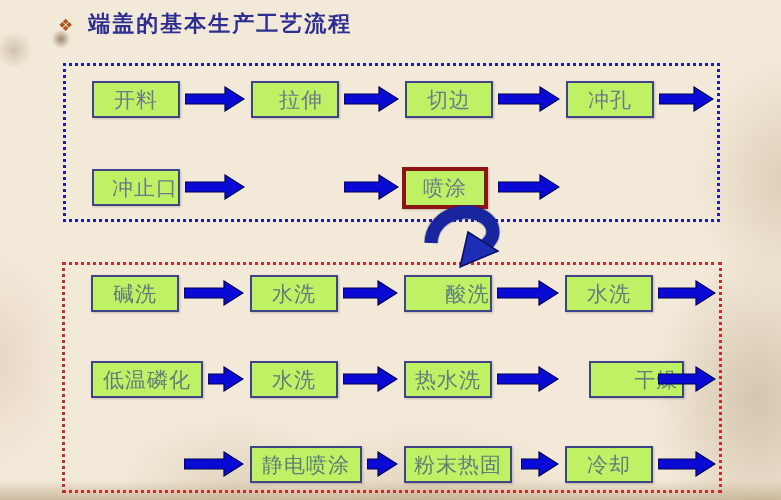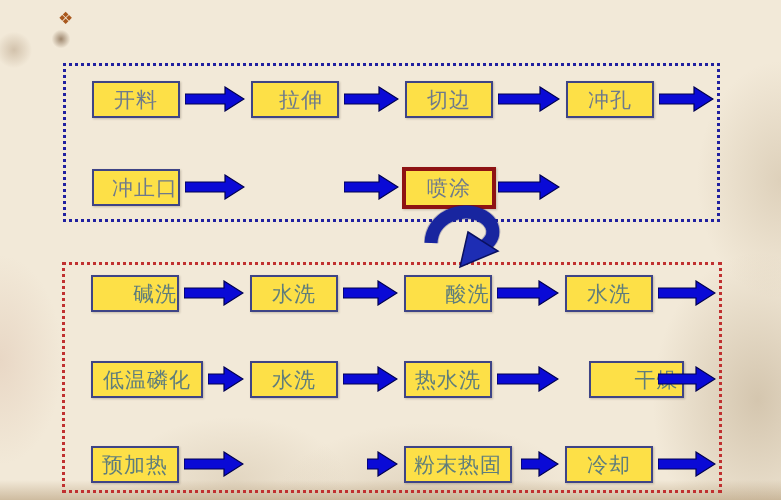--- a/index.html
+++ b/index.html
@@ -15,35 +15,36 @@
       radial-gradient(ellipse 220px 110px at 55% 100%, rgba(182,160,128,0.30), rgba(182,160,128,0) 70%),
       radial-gradient(ellipse 90px 150px at 0% 72%, rgba(198,152,130,0.22), rgba(198,152,130,0) 70%),
       radial-gradient(ellipse 160px 90px at 30% 96%, rgba(180,158,126,0.25), rgba(180,158,126,0) 70%),
       linear-gradient(to bottom, rgba(226,210,184,0) 96%, rgba(200,180,150,0.85) 100%);
   }
   .title{position:absolute;left:58px;top:9px;display:flex;align-items:center;white-space:nowrap;}
   .bullet{font-size:17px;line-height:1;margin-right:15px;transform:translateY(1px);}
   .title-text{font-size:22px;font-weight:bold;letter-spacing:2px;}
   .section{position:absolute;border:3px dotted #2020a0;box-sizing:border-box;}
   .pbox{
-    position:absolute;background:#fde047;border:2px solid #3e4486;box-sizing:border-box;
+    position:absolute;background:#bef264;border:2px solid #3e4486;box-sizing:border-box;
     display:flex;align-items:center;justify-content:center;
     font-size:21px;letter-spacing:1px;
     box-shadow:1px 1px 2px rgba(60,50,30,0.25);
   }
   .pbox.highlight{border:4px solid #8e1313;}
   .arrow{position:absolute;height:26px;}
   .arrow svg{display:block;}
   .connector{position:absolute;left:424px;top:205px;z-index:5;}
 </style>
 </head>
 <body>
 
 <div class="title">
   <span class="bullet" style="color: rgb(169, 88, 29);">❖</span>
+  <span class="title-text" style="color: rgb(46, 46, 144);">端盖的基本生产工艺流程</span>
 </div>
 
 <div id="diagram">
     <div class="section" style="left: 63px; top: 63px; width: 657px; height: 159px; border-color: rgb(32, 32, 160);">
       <div class="pbox" style="left: 26px; top: 15px; width: 88px; height: 37px; color: rgb(110, 122, 140);">
         <span>开料</span>
       </div>
       <div class="pbox" style="left: 185px; top: 15px; width: 88px; height: 37px; color: rgb(110, 122, 140); padding-left: 12px;">
         <span>拉伸</span>
       </div>
@@ -69,41 +70,41 @@
         </svg>
       </div>
       <div class="arrow" style="left: 593px; top: 20px; width: 55px;">
         <svg width="55" height="26" viewBox="0 0 55 26">
           <polygon points="0,8 35,8 35,1 54,13 35,25 35,18 0,18" fill="#0a0ad6" stroke="#000050" stroke-width="1.2"></polygon>
         </svg>
       </div>
       <div class="pbox" style="left: 26px; top: 103px; width: 88px; height: 37px; color: rgb(110, 122, 140); justify-content: flex-end;">
         <span>冲止口</span>
       </div>
-      <div class="pbox highlight" style="left: 336px; top: 101px; width: 94px; height: 42px; color: rgb(110, 122, 140);">
+      <div class="pbox highlight" style="left: 336px; top: 101px; width: 86px; height: 42px; color: rgb(110, 122, 140);">
         <span>喷涂</span>
       </div>
       <div class="arrow" style="left: 119px; top: 108px; width: 60px;">
         <svg width="60" height="26" viewBox="0 0 60 26">
           <polygon points="0,8 40,8 40,1 59,13 40,25 40,18 0,18" fill="#0a0ad6" stroke="#000050" stroke-width="1.2"></polygon>
         </svg>
       </div>
       <div class="arrow" style="left: 278px; top: 108px; width: 55px;">
         <svg width="55" height="26" viewBox="0 0 55 26">
           <polygon points="0,8 35,8 35,1 54,13 35,25 35,18 0,18" fill="#0a0ad6" stroke="#000050" stroke-width="1.2"></polygon>
         </svg>
       </div>
       <div class="arrow" style="left: 432px; top: 108px; width: 62px;">
         <svg width="62" height="26" viewBox="0 0 62 26">
           <polygon points="0,8 42,8 42,1 61,13 42,25 42,18 0,18" fill="#0a0ad6" stroke="#000050" stroke-width="1.2"></polygon>
         </svg>
       </div>
     </div>
     <div class="section" style="left: 62px; top: 262px; width: 660px; height: 231px; border-color: rgb(192, 48, 48);">
-      <div class="pbox" style="left: 26px; top: 10px; width: 88px; height: 37px; color: rgb(95, 125, 124); justify-content: flex-end;">
+      <div class="pbox" style="left: 26px; top: 10px; width: 88px; height: 37px; color: rgb(95, 125, 124);">
         <span>碱洗</span>
       </div>
       <div class="pbox" style="left: 185px; top: 10px; width: 88px; height: 37px; color: rgb(95, 125, 124);">
         <span>水洗</span>
       </div>
       <div class="pbox" style="left: 339px; top: 10px; width: 88px; height: 37px; color: rgb(95, 125, 124); padding-left: 39px;">
         <span>酸洗</span>
       </div>
       <div class="pbox" style="left: 500px; top: 10px; width: 88px; height: 37px; color: rgb(95, 125, 124);">
         <span>水洗</span>
@@ -153,22 +154,22 @@
       <div class="arrow" style="left: 432px; top: 101px; width: 62px;">
         <svg width="62" height="26" viewBox="0 0 62 26">
           <polygon points="0,8 42,8 42,1 61,13 42,25 42,18 0,18" fill="#0a0ad6" stroke="#000050" stroke-width="1.2"></polygon>
         </svg>
       </div>
       <div class="arrow" style="left: 593px; top: 101px; width: 58px;">
         <svg width="58" height="26" viewBox="0 0 58 26">
           <polygon points="0,8 38,8 38,1 57,13 38,25 38,18 0,18" fill="#0a0ad6" stroke="#000050" stroke-width="1.2"></polygon>
         </svg>
       </div>
-      <div class="pbox" style="left: 26px; top: 181px; width: 88px; height: 37px; color: rgb(95, 125, 124);">
-        <span>预加热</span>
+      <div class="pbox" style="left: 185px; top: 181px; width: 112px; height: 37px; color: rgb(95, 125, 124);">
+        <span>静电喷涂</span>
       </div>
       <div class="pbox" style="left: 339px; top: 181px; width: 108px; height: 37px; color: rgb(95, 125, 124);">
         <span>粉末热固</span>
       </div>
       <div class="pbox" style="left: 500px; top: 181px; width: 88px; height: 37px; color: rgb(95, 125, 124);">
         <span>冷却</span>
       </div>
       <div class="arrow" style="left: 119px; top: 186px; width: 60px;">
         <svg width="60" height="26" viewBox="0 0 60 26">
           <polygon points="0,8 40,8 40,1 59,13 40,25 40,18 0,18" fill="#0a0ad6" stroke="#000050" stroke-width="1.2"></polygon>

